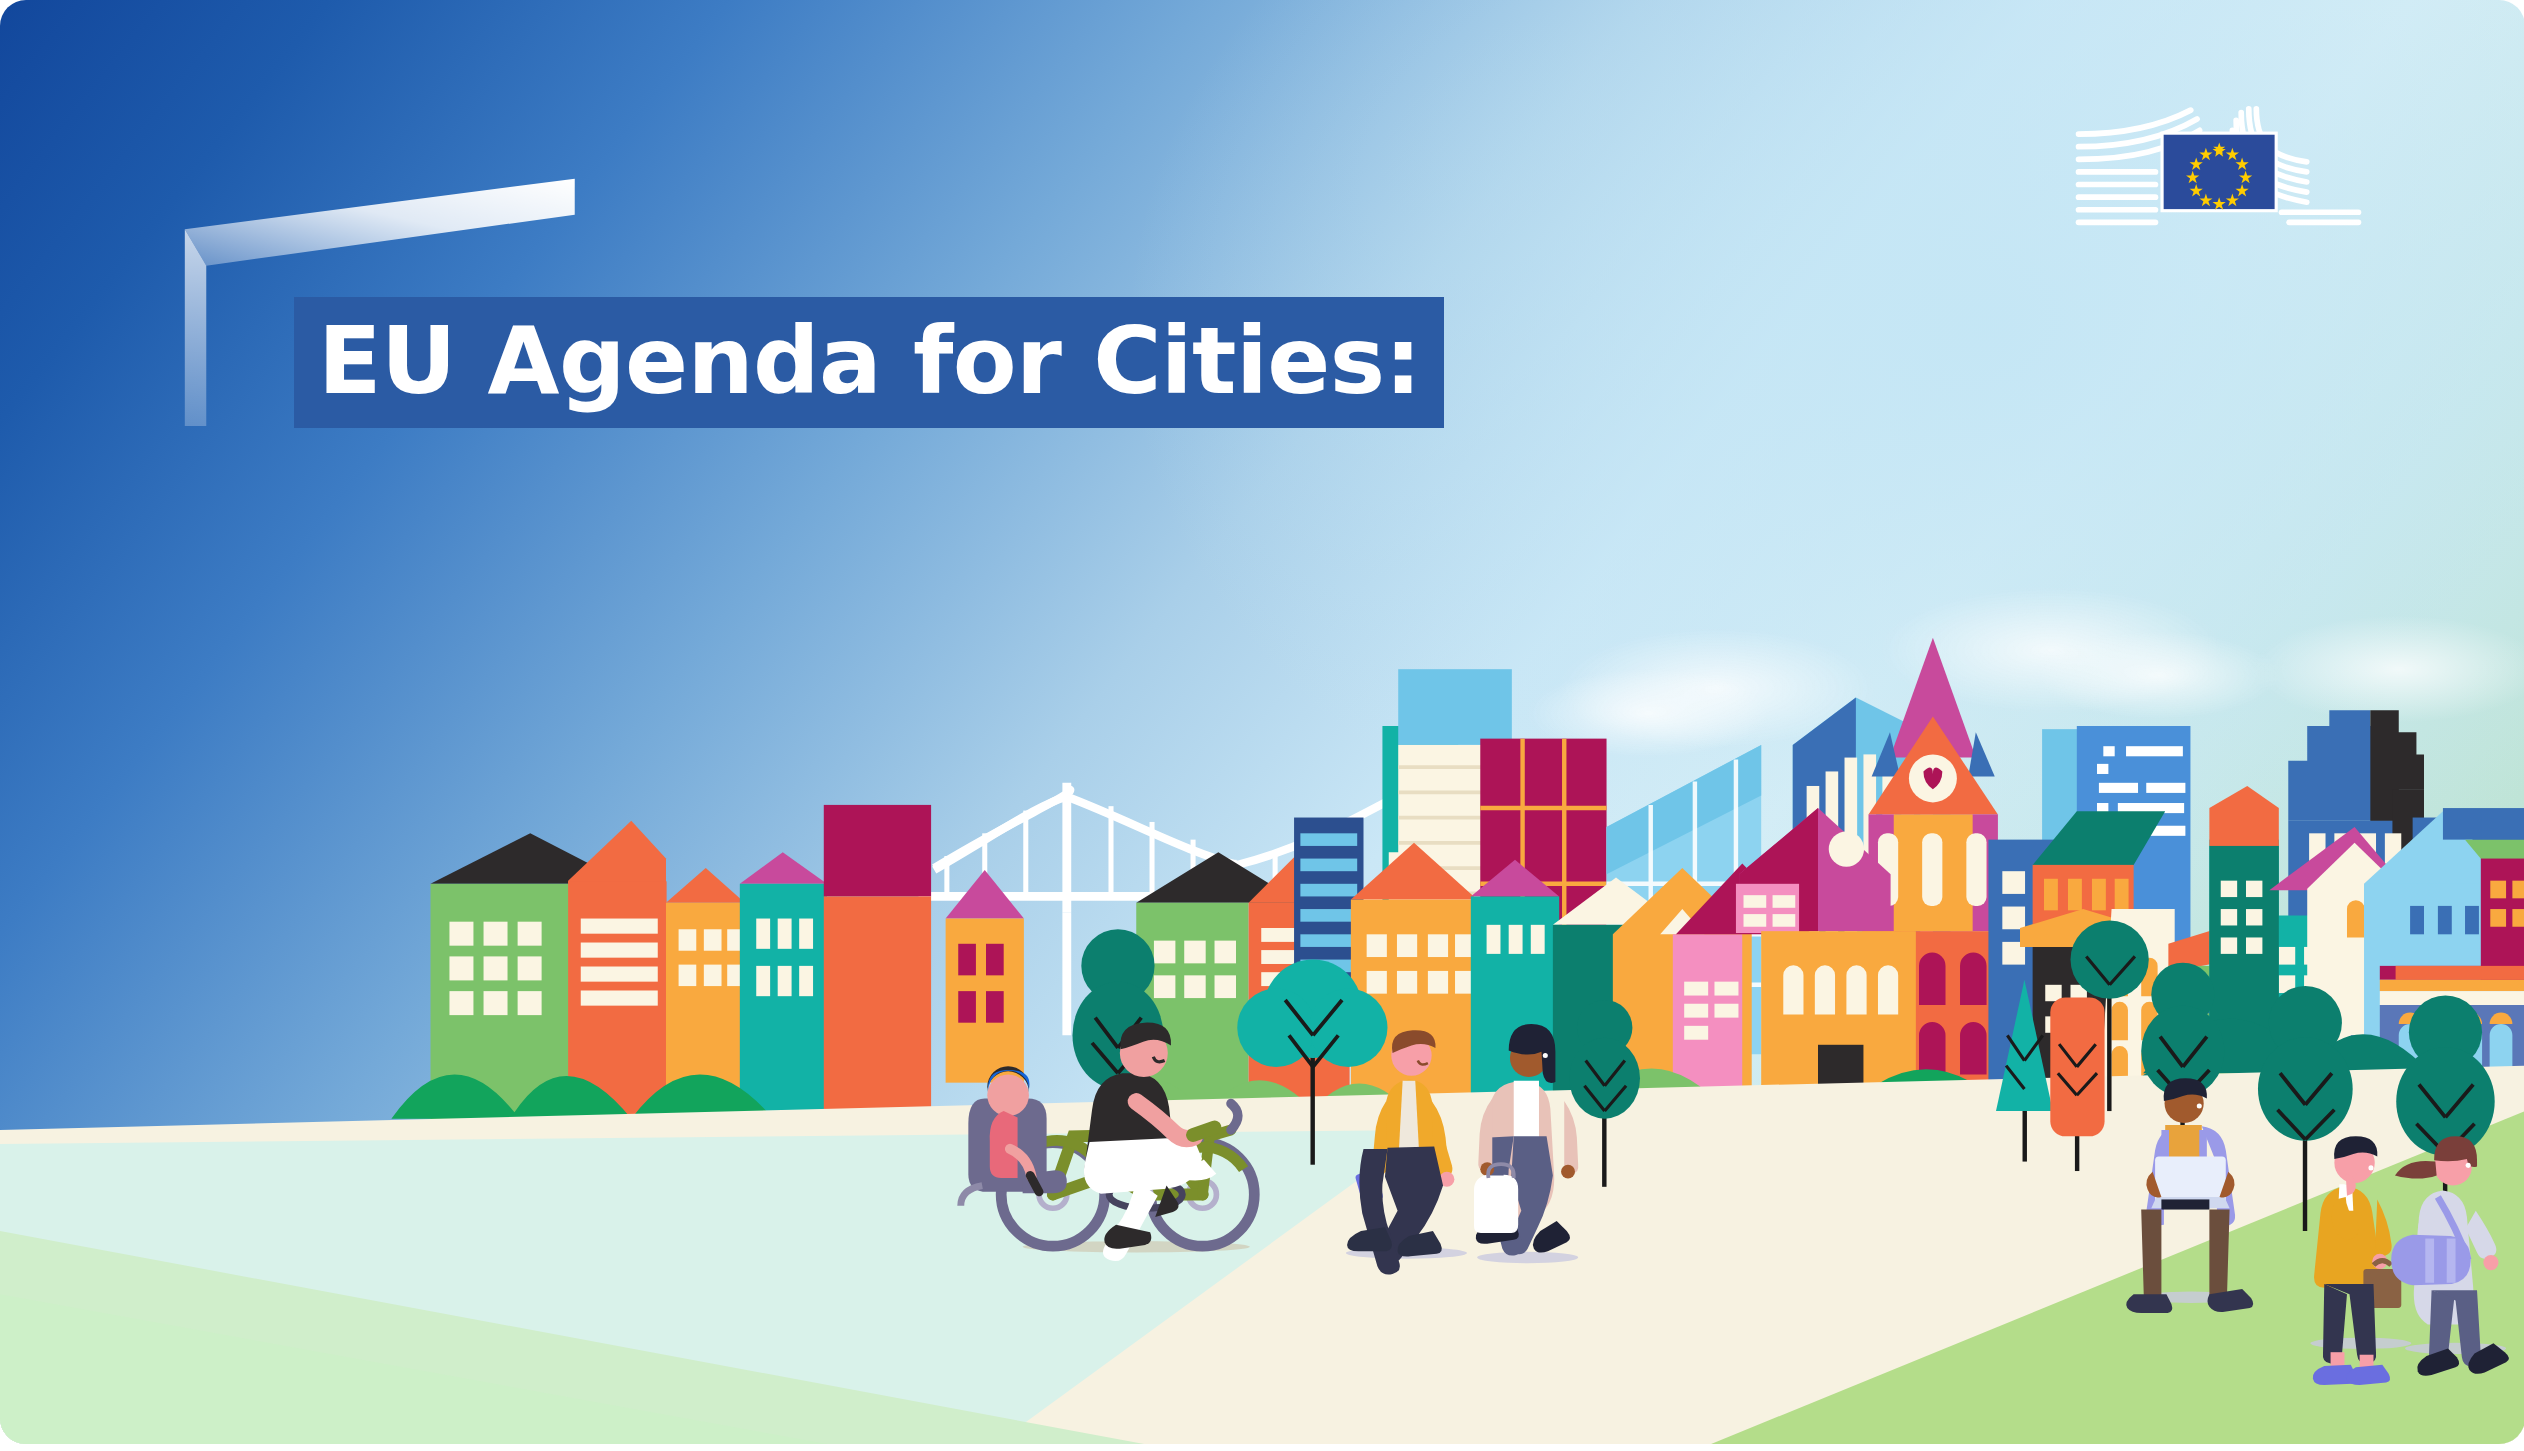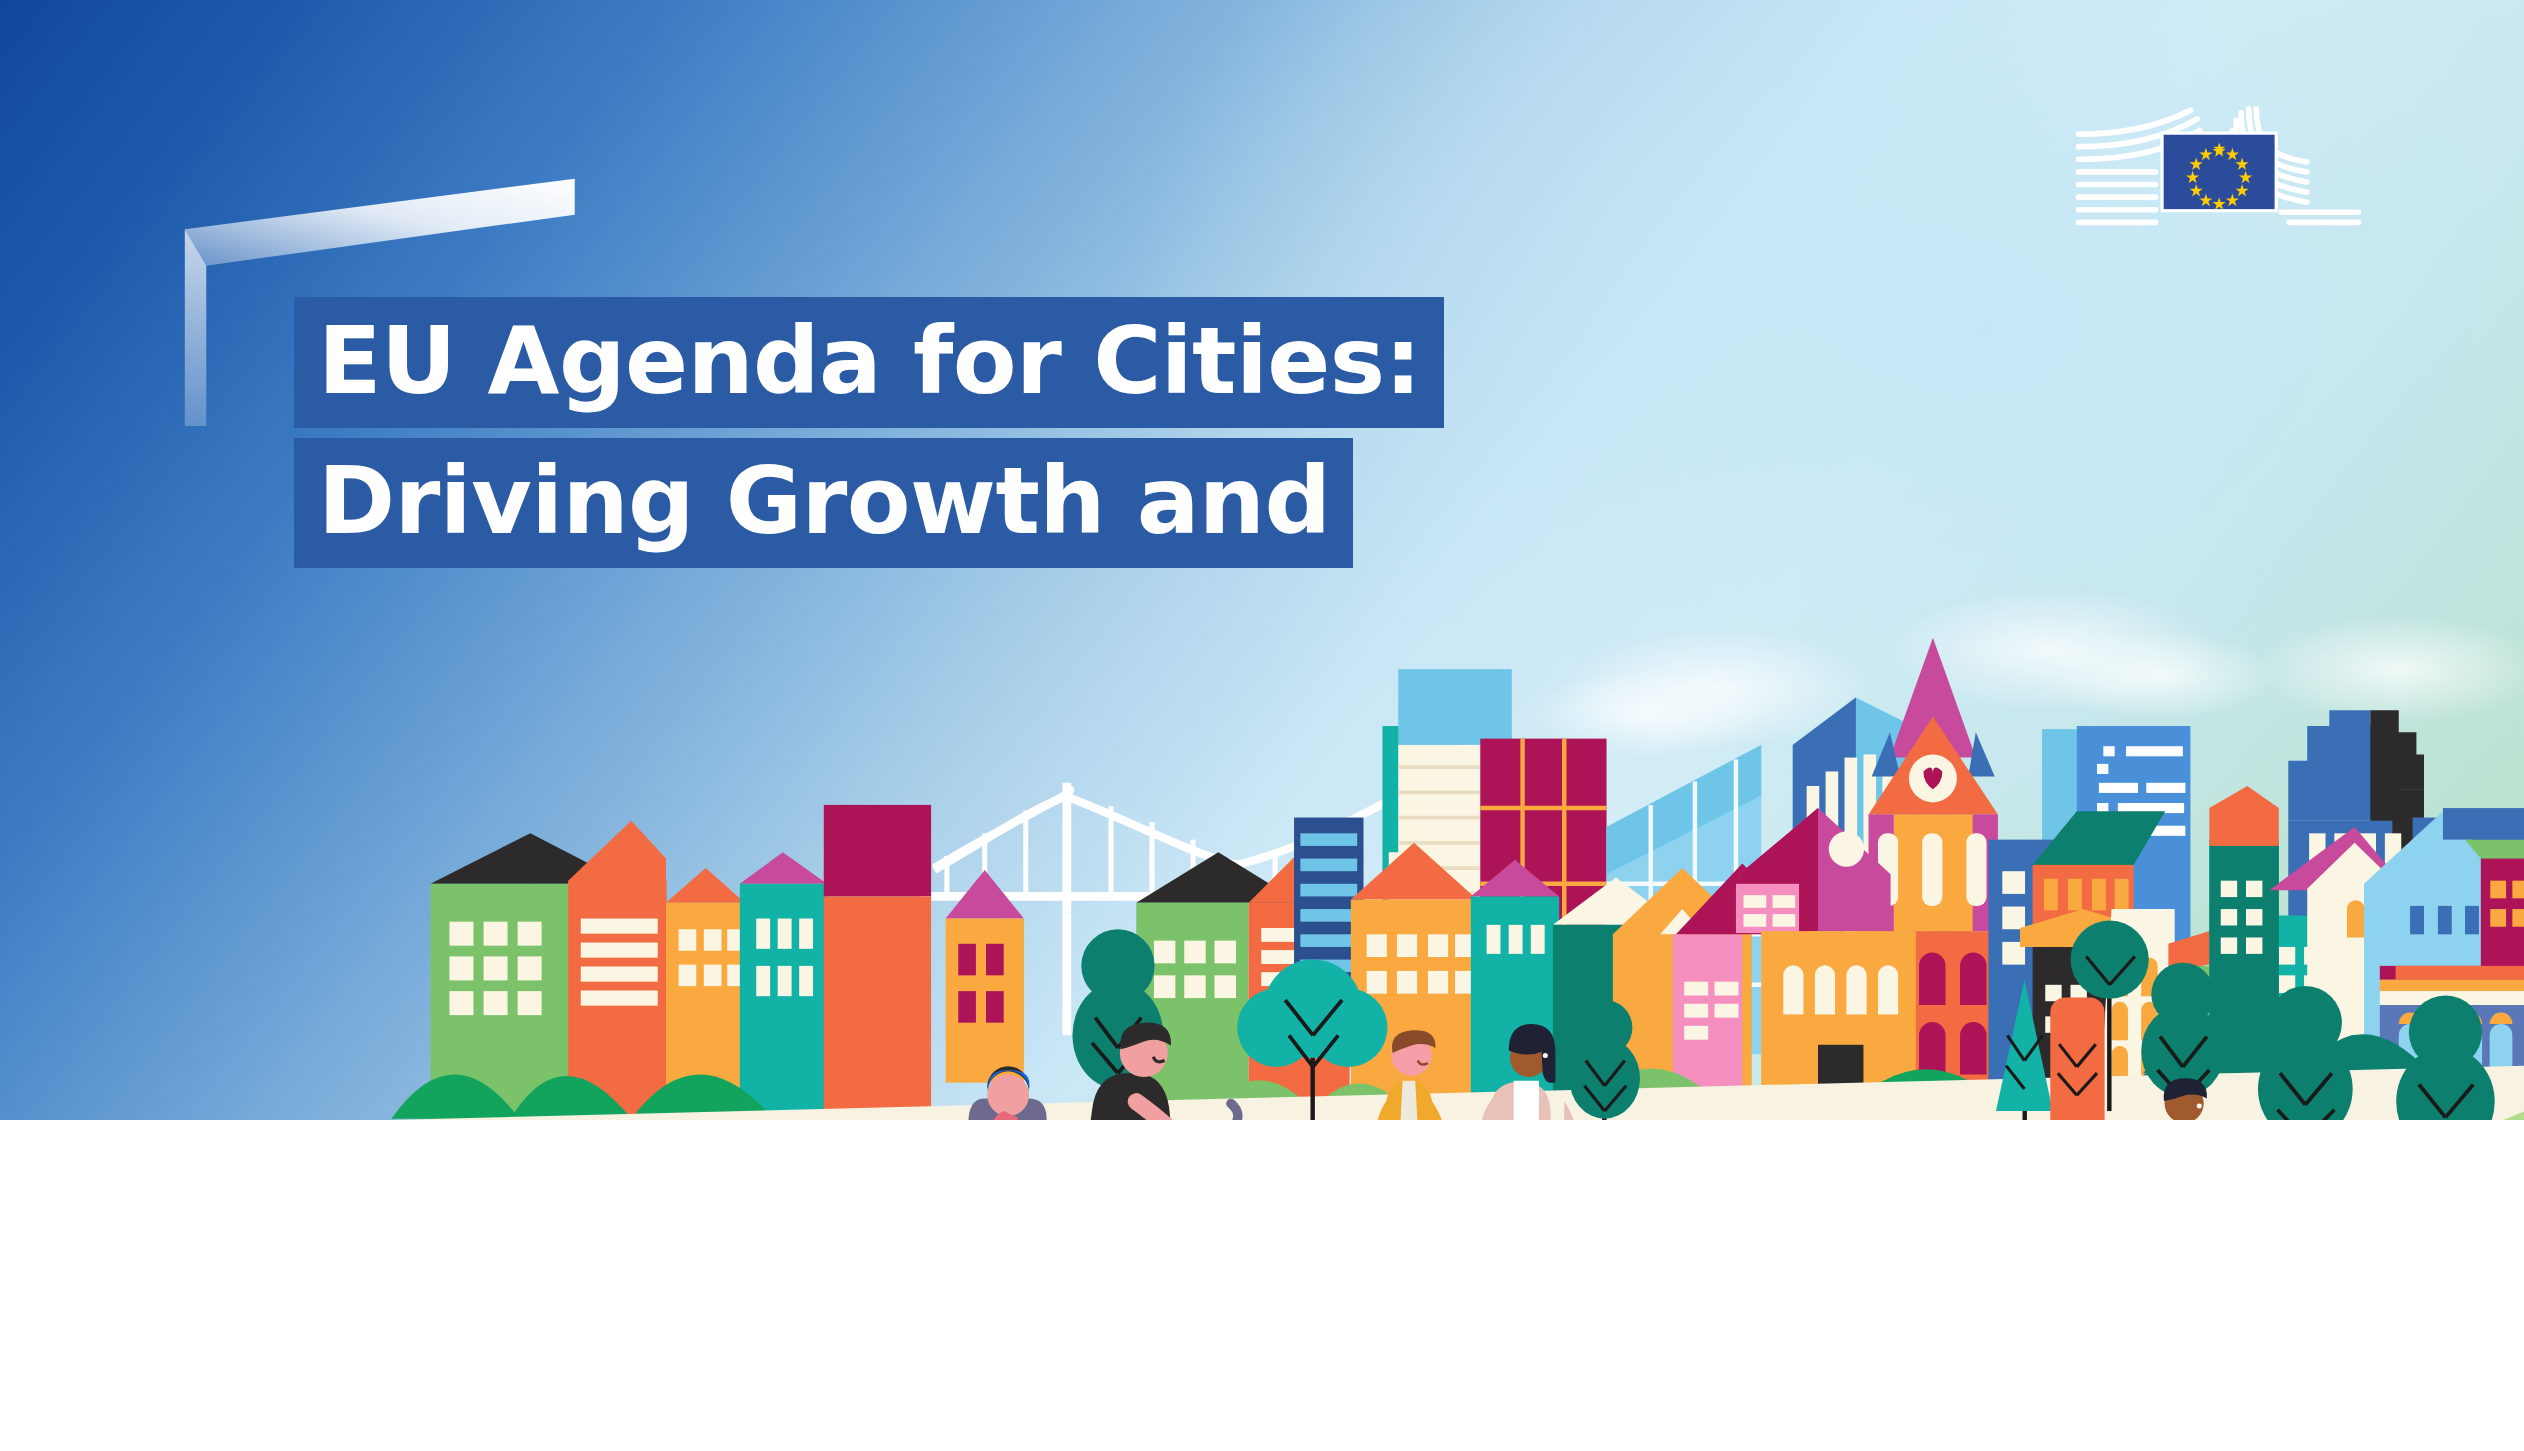--- a/index.html
+++ b/index.html
@@ -1,22 +1,23 @@
 <!DOCTYPE html>
 <html style="font-size:10px"><head>
 <meta charset="utf-8">
 <title>EU Agenda for Cities</title>
 <style>
   html,body{margin:0;padding:0;background:#fff;}
   body{font-family:"Liberation Sans",sans-serif;}
   #banner{
-    position:relative;width:2525px;height:1120px;overflow:hidden;
+    position:relative;width:2525px;height:1444px;overflow:hidden;
     background:
       radial-gradient(ellipse 1389px 1010px at 1988px 328px, rgba(196,230,245,0.95) 0%, rgba(196,230,245,0.0) 62%),
       linear-gradient(128deg, #12479c 0%, #1e5bac 9%, #3d7cc4 20%, #74a9d8 33%, #a9cfe9 45%, #cae7f6 56%, #d6eef6 66%, #c9e9ea 76%, #bfe4d6 86%, #b9e2c6 100%);
+    border-radius: 26px;
   }
   .layer{position:absolute;left:0;top:0;width:2525px;height:1452px;}
   svg{display:block;}
 
   
   #bracket{position:absolute;left:177px;top:161px;width:480px;height:265px;}
 
   
   #title{position:absolute;left:294px;top:297px;width:1389px;}
   .tline{
@@ -807,21 +808,20 @@
           <stop offset="1" stop-color="#ffffff" stop-opacity="0.75"></stop>
         </linearGradient>
       </defs>
       <path d="M12 108 L630 28 L630 85 L46 166 Z" fill="url(#gBr1)"></path>
       <path d="M12 108 L46 166 L46 420 L12 420 Z" fill="url(#gBr2)"></path>
     </svg>
   </div>
 
   <div id="title">
     <div class="tline">EU Agenda for Cities:</div>
-    <div class="tline">Driving Growth and</div>
   </div>
 
   <div id="eulogo">
     <svg width="303" height="145" viewBox="0 0 480 230" xmlns="http://www.w3.org/2000/svg">
       <g fill="none" stroke="#ffffff" stroke-width="9" stroke-linecap="round">
         <path d="M18 62 C95 62 150 48 196 24"></path>
         <path d="M18 82 C100 82 158 66 206 38"></path>
         <path d="M18 102 C104 102 162 86 210 56"></path>
         <path d="M18 122 L140 122"></path>
         <path d="M18 142 L140 142"></path>

